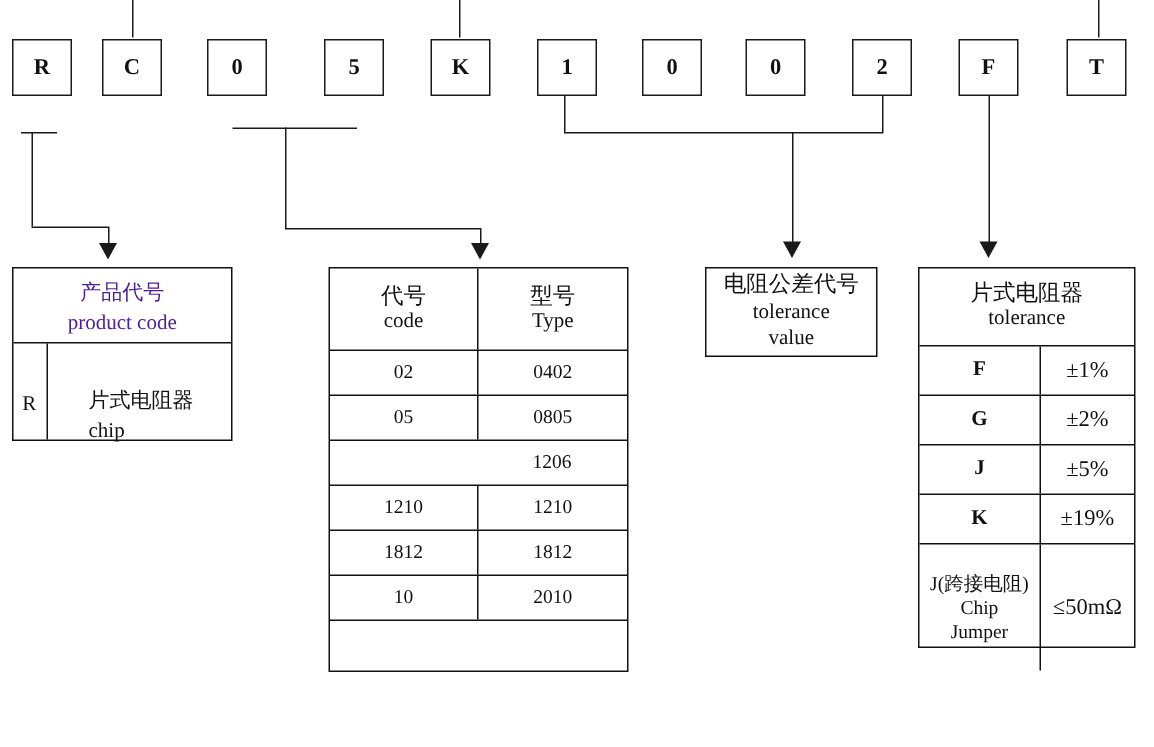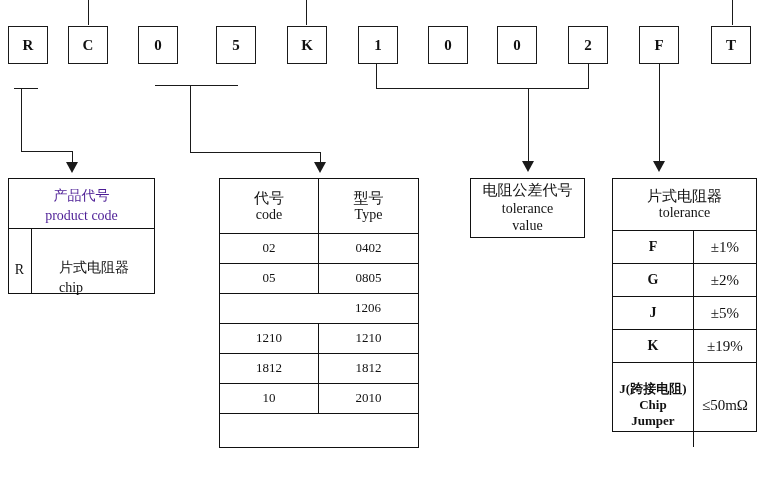--- a/index.html
+++ b/index.html
@@ -98,21 +98,21 @@
   #t-tol .row{height:33px;}
   #t-tol .row.head{height:52px;}
   #t-tol .row.last{height:84px;}
   #t-tol .c1{width:82px;}
   #t-tol .c2{width:63px;}
   #t-tol .cell.head{width:145px;flex-direction:column;justify-content:center;}
   #t-tol .cell{font-size:14px;font-weight:bold;}
   #t-tol .cell.head .cn{font-size:15px;font-weight:normal;}
   #t-tol .cell.head .en{font-size:14px;font-weight:normal;}
   #t-tol .cell.val{font-weight:normal;font-size:15px;}
-  #t-tol .jump{font-size:13px;line-height:1.25;font-weight:bold;}
+  #t-tol .jump{font-size:13px;line-height:1.25;font-weight:normal;}
 </style>
 </head>
 <body>
 
 <div id="stage">
 
   <div class="vline thin" style="left:88px;top:0px;height:25px;"></div>
   <div class="vline thin" style="left:306px;top:0px;height:25px;"></div>
   <div class="vline thin" style="left:732px;top:0px;height:25px;"></div>
 

